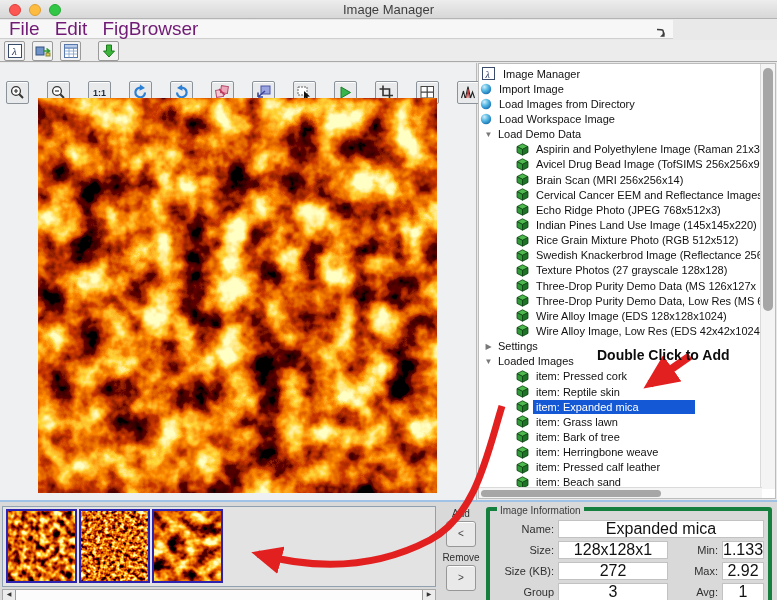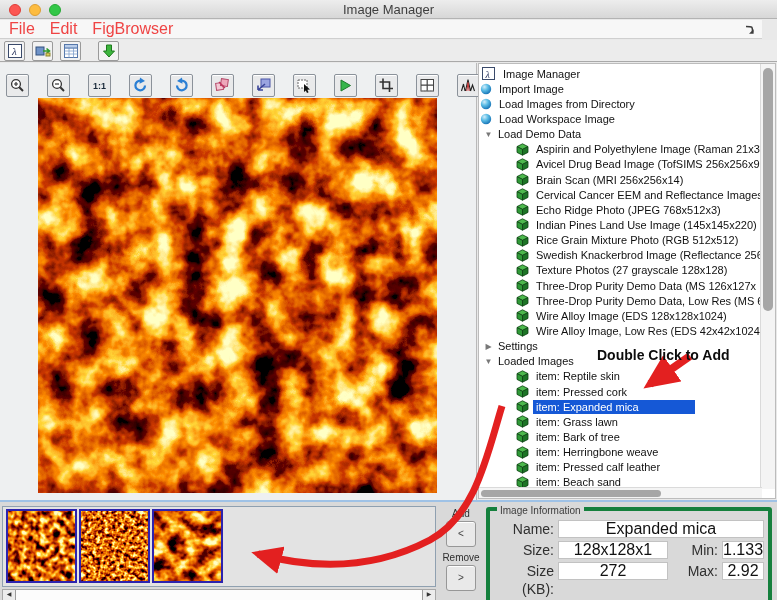--- a/index.html
+++ b/index.html
@@ -16,41 +16,41 @@
   }
   .lights { position:absolute; left:9px; top:4px; display:flex; gap:8px; }
   .light { width:12px; height:12px; border-radius:50%; }
   .light.red    { background:#fc5753; border:1px solid #df3e38; }
   .light.yellow { background:#fdbc40; border:1px solid #de9f34; }
   .light.green  { background:#33c748; border:1px solid #27aa35; }
   .title { position:absolute; left:0; right:0; top:2px; text-align:center;
     font-size:13px; color:#3e3e3e; }
   
   .menubar {
-    position:absolute; left:0; top:20px; width:762px; height:19px;
+    position:absolute; left:0; top:20px; width:673px; height:19px;
     background:#f7f7f7; border-bottom:1px solid #cfcfcf;
     display:flex; align-items:center; padding-left:9px; gap:15px;
-    font-size:16px; color:#ef4444;
+    font-size:19px; color:#701a75;
   }
   .dockicon { position:absolute; right:6px; top:3px; width:13px; height:13px; }
   
   .maintoolbar {
     position:absolute; left:0; top:40px; width:777px; height:22px;
     background:#ececec; border-bottom:1px solid #a9a9a9;
     display:flex; align-items:center; padding-left:4px; gap:7px;
   }
   .tbtn {
     width:21px; height:20px; background:#f2f2f2; border:1px solid #9a9a9a;
     border-radius:2px; display:flex; align-items:center; justify-content:center;
   }
   .tbtn.sep { margin-left:10px; }
   
   .leftpanel { position:absolute; left:0; top:63px; width:477px; height:437px;
     background:#eef0f1; border-right:1px solid #b9b9b9; }
-  .imgtoolbar { position:absolute; left:6px; top:11px; display:flex; gap:18px; }
+  .imgtoolbar { position:absolute; left:6px; top:18px; display:flex; gap:18px; }
   .ibtn {
     width:23px; height:23px; background:#e9eaeb; border:1px solid #8b929a;
     border-radius:2px; display:flex; align-items:center; justify-content:center;
     box-shadow:inset 0 1px 0 #fff;
   }
   .mainimage { position:absolute; left:38px; top:35px; width:399px; height:395px; overflow:hidden; }
   .mainimage svg { display:block; }
   
   .treepanel { position:absolute; left:478px; top:63px; width:298px; height:436px;
     background:#ffffff; border:1px solid #bcbcbc; }
@@ -88,21 +88,21 @@
   .addcol .abtn { position:absolute; left:9px; width:30px; height:26px;
     background:#e9e9e9; border:1px solid #979797; border-radius:3px;
     font-size:10px; color:#444; text-align:center; line-height:24px;
     box-shadow:inset 0 1px 0 #fff; }
   .infopanel { position:absolute; left:486px; top:5px; width:286px; height:105px;
     border:4px solid #15803d; border-radius:3px; background:#d9d9d9; }
   .infotitle { position:absolute; top:-6px; left:7px; padding:0 3px;
     background:#d9d9d9; font-size:10px; color:#3b3b3b; }
   .infogrid { position:absolute; left:6px; top:9px; display:grid;
     grid-template-columns:58px 110px 46px 42px; column-gap:4px; row-gap:3px; }
-  .ilabel { font-size:14px; color:#2f2f2f; text-align:right; line-height:18px; }
+  .ilabel { font-size:11px; color:#2f2f2f; text-align:right; line-height:18px; }
   .ifield { background:#fff; border:1px solid #c2c2c2; height:18px; line-height:16px;
     font-size:16px; color:#111; text-align:center; }
   .ifield.wide { grid-column:2 / 5; }
   
   .overlay { position:absolute; left:0; top:0; width:777px; height:600px;
     pointer-events:none; z-index:40; }
   .callout { position:absolute; left:597px; top:347px; font-size:14px;
     font-weight:bold; color:#0c0c0c; z-index:41; }
 </style>
 </head>
@@ -530,32 +530,32 @@
         </div>
         <div class="trow ind2">
           <span style="width: 12px; flex: 0 0 12px;"></span>
           <span class="ticon">
             <svg width="13" height="13">
               <polygon points="6.5,0.8 12,3.6 6.5,6.4 1,3.6" fill="#4db84d" stroke="#0d4213" stroke-width="0.8"></polygon>
               <polygon points="1,3.6 6.5,6.4 6.5,12.2 1,9.4" fill="#2f9a37" stroke="#0d4213" stroke-width="0.8"></polygon>
               <polygon points="12,3.6 6.5,6.4 6.5,12.2 12,9.4" fill="#1d7426" stroke="#0d4213" stroke-width="0.8"></polygon>
             </svg>
           </span>
+          <span class="tlabel">item: Pressed cork</span>
+        </div>
+        <div class="trow ind2">
+          <span style="width: 12px; flex: 0 0 12px;"></span>
+          <span class="ticon">
+            <svg width="13" height="13">
+              <polygon points="6.5,0.8 12,3.6 6.5,6.4 1,3.6" fill="#4db84d" stroke="#0d4213" stroke-width="0.8"></polygon>
+              <polygon points="1,3.6 6.5,6.4 6.5,12.2 1,9.4" fill="#2f9a37" stroke="#0d4213" stroke-width="0.8"></polygon>
+              <polygon points="12,3.6 6.5,6.4 6.5,12.2 12,9.4" fill="#1d7426" stroke="#0d4213" stroke-width="0.8"></polygon>
+            </svg>
+          </span>
           <span class="tlabel">item: Reptile skin</span>
-        </div>
-        <div class="trow ind2">
-          <span style="width: 12px; flex: 0 0 12px;"></span>
-          <span class="ticon">
-            <svg width="13" height="13">
-              <polygon points="6.5,0.8 12,3.6 6.5,6.4 1,3.6" fill="#4db84d" stroke="#0d4213" stroke-width="0.8"></polygon>
-              <polygon points="1,3.6 6.5,6.4 6.5,12.2 1,9.4" fill="#2f9a37" stroke="#0d4213" stroke-width="0.8"></polygon>
-              <polygon points="12,3.6 6.5,6.4 6.5,12.2 12,9.4" fill="#1d7426" stroke="#0d4213" stroke-width="0.8"></polygon>
-            </svg>
-          </span>
-          <span class="tlabel">item: Pressed cork</span>
         </div>
         <div class="trow ind2">
           <span style="width: 12px; flex: 0 0 12px;"></span>
           <span class="ticon">
             <svg width="13" height="13">
               <polygon points="6.5,0.8 12,3.6 6.5,6.4 1,3.6" fill="#4db84d" stroke="#0d4213" stroke-width="0.8"></polygon>
               <polygon points="1,3.6 6.5,6.4 6.5,12.2 1,9.4" fill="#2f9a37" stroke="#0d4213" stroke-width="0.8"></polygon>
               <polygon points="12,3.6 6.5,6.4 6.5,12.2 12,9.4" fill="#1d7426" stroke="#0d4213" stroke-width="0.8"></polygon>
             </svg>
           </span>

